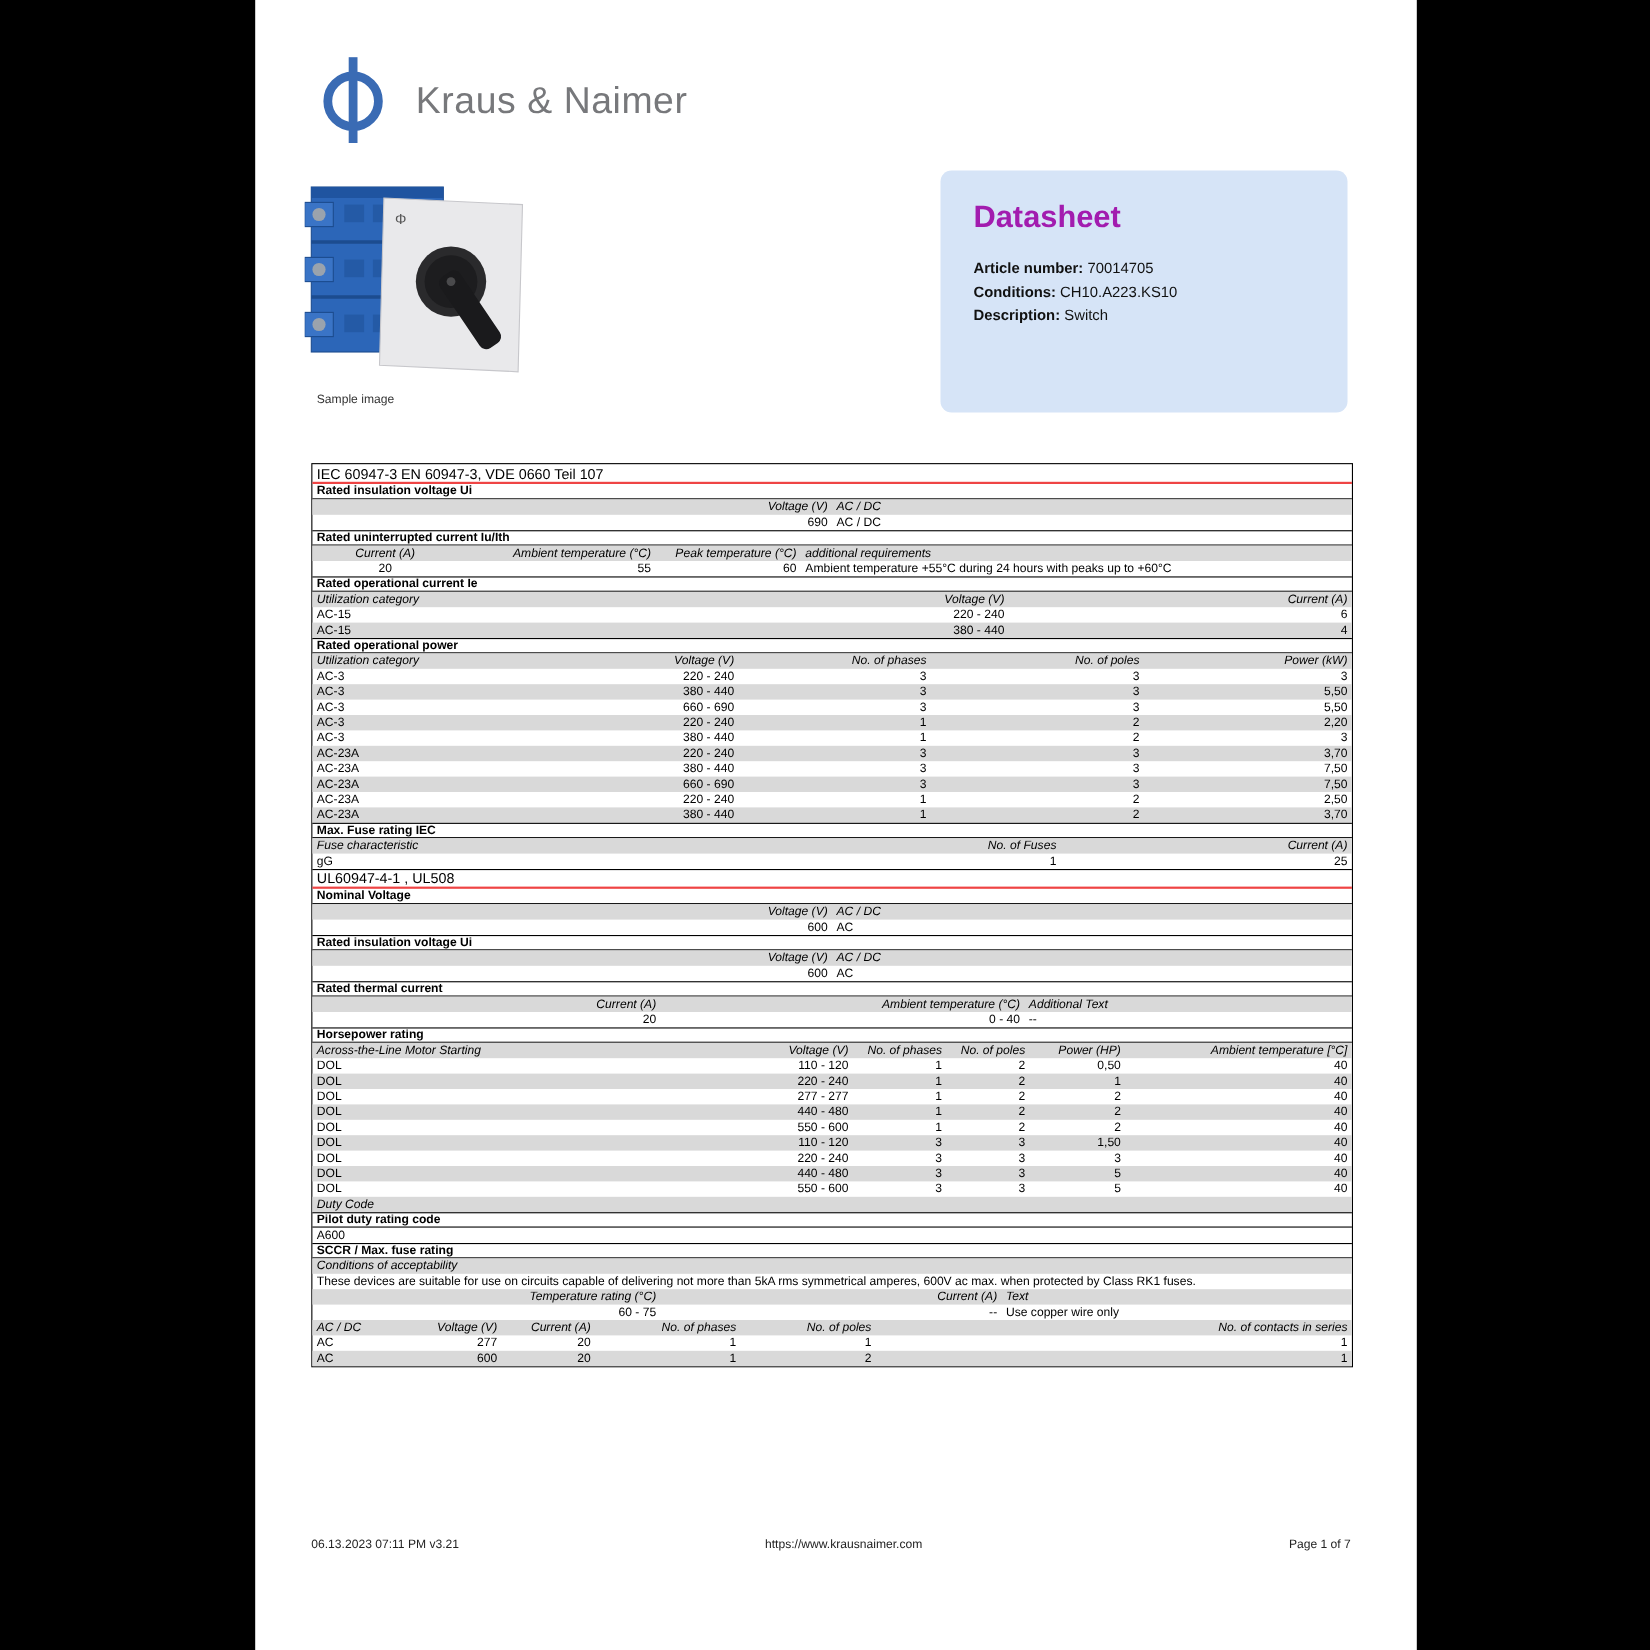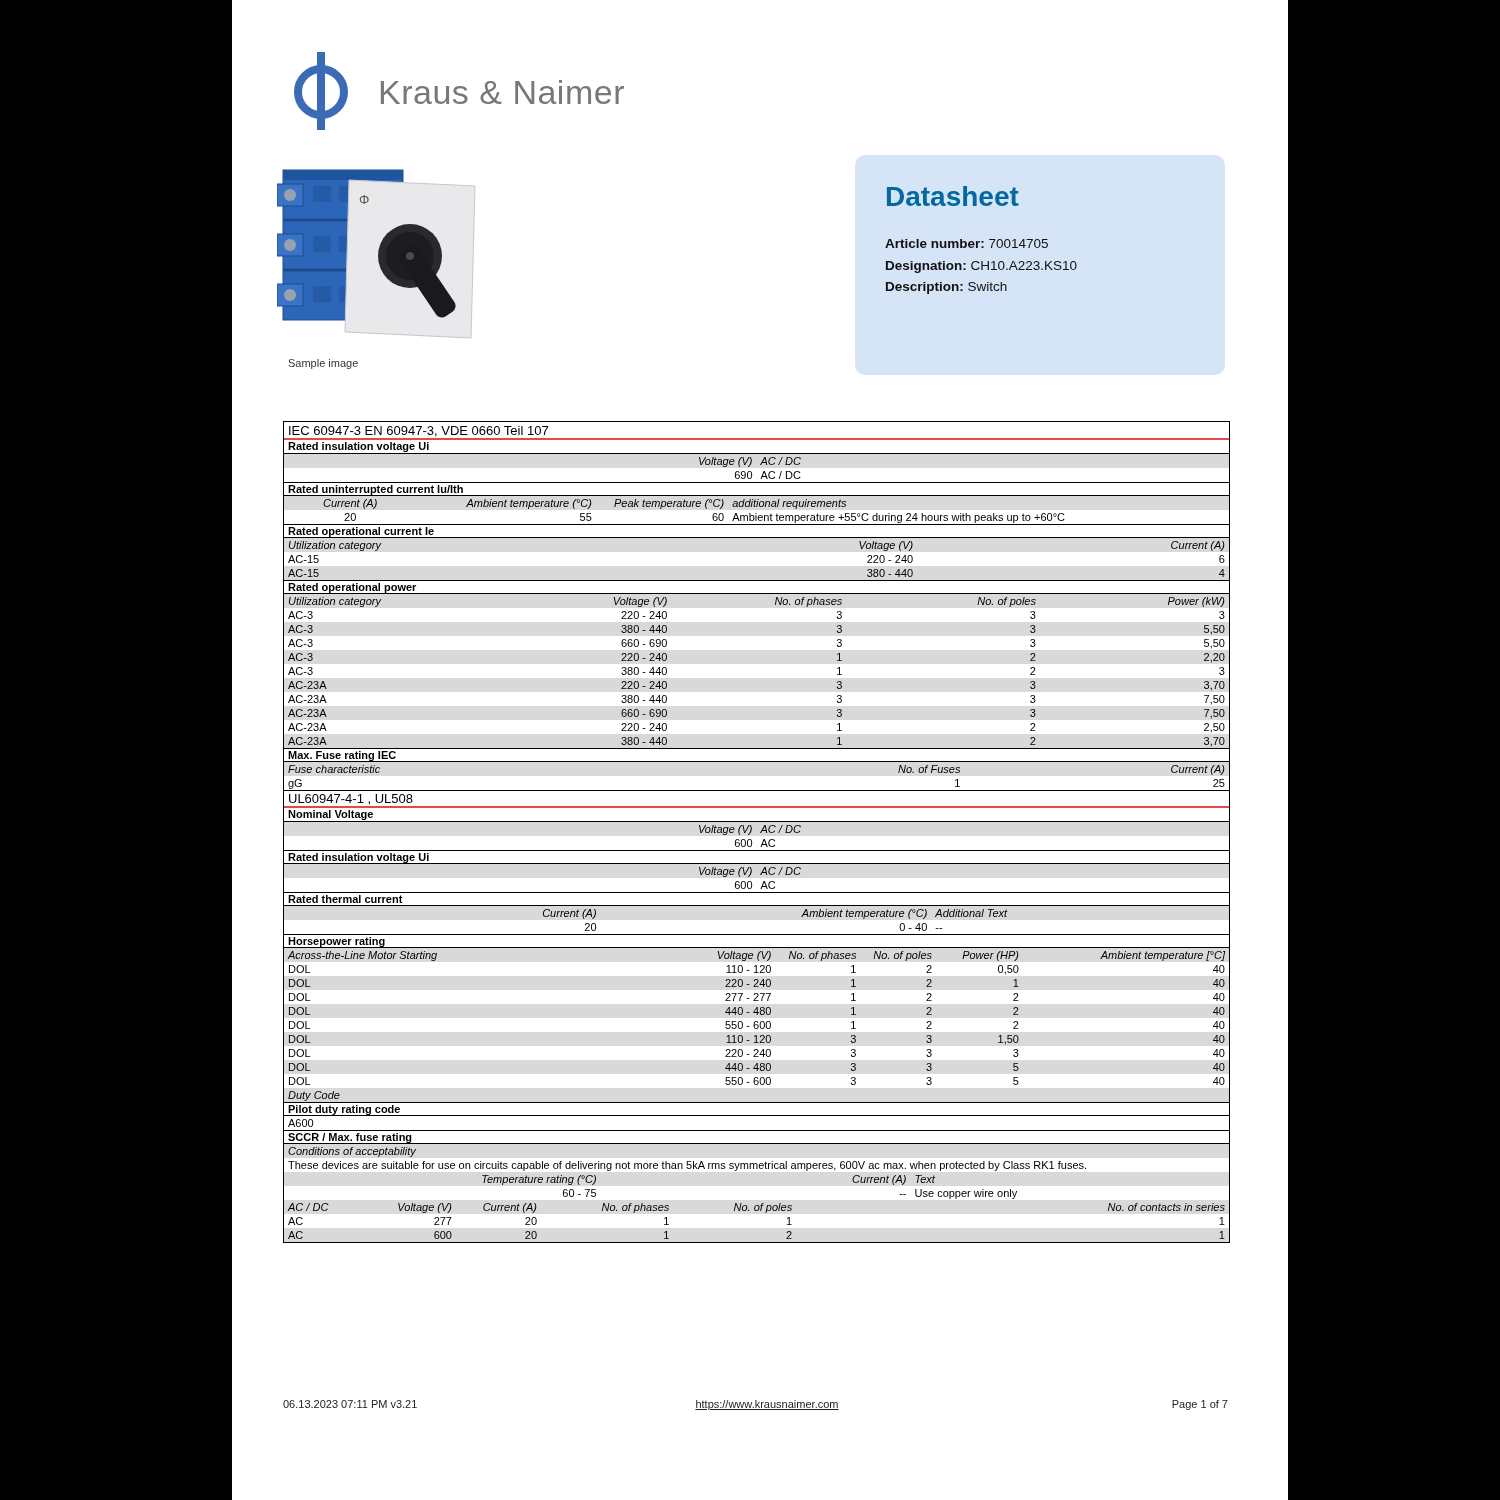--- a/index.html
+++ b/index.html
@@ -12,41 +12,41 @@
   .brand{position:absolute;left:50px;top:48px;display:flex;align-items:center;gap:18px;}
   .brand-name{font-size:34px;color:#77787b;letter-spacing:.5px;}
 
   
   .product{position:absolute;left:45px;top:160px;width:205px;height:192px;}
   .sample-caption{position:absolute;left:56px;top:357px;font-size:11px;color:#333;}
 
   
   .dsbox{position:absolute;left:623px;top:155px;width:370px;height:220px;background:#d6e4f7;
          border-radius:10px;box-sizing:border-box;padding:26px 30px;}
-  .dsbox h1{margin:0 0 20px 0;font-size:28px;color:#0369a1;}
+  .dsbox h1{margin:0 0 20px 0;font-size:28px;color:#a21caf;}
   .dsline{font-size:13.5px;color:#111;line-height:1.6;}
   .dsline b{font-weight:700;}
 
   
   #spec-table{position:absolute;left:51px;top:421px;width:945px;border:1px solid #000;background:#fff;}
   .trow{display:flex;align-items:center;height:14px;font-size:11px;line-height:1;box-sizing:border-box;color:#000;}
   .trow.big{height:18px;font-size:13px;font-weight:400;border-top:1px solid #000;border-bottom:2px solid #ef4444;}
   .trow.big:first-child{border-top:none;}
   .trow.title{font-weight:700;border-top:1px solid #000;border-bottom:1px solid #000;}
   .trow.big + .trow.title{border-top:none;}
   .trow.head{background:#d9d9d9;font-style:italic;}
   .trow.shade{background:#d9d9d9;}
   .cell{box-sizing:border-box;padding:0 4px;white-space:nowrap;overflow:hidden;display:block;}
   .a-l{text-align:left}.a-r{text-align:right}.a-c{text-align:center}
   .trow.title .cell, .trow.big .cell{width:100%;text-align:left;}
 
   
   .footer{position:absolute;left:51px;top:1398px;width:945px;height:16px;font-size:11px;color:#222;}
   .footer .f-left{position:absolute;left:0;}
-  .footer .f-center{position:absolute;left:50%;transform:translateX(-42%);text-decoration:underline;}
+  .footer .f-center{position:absolute;left:50%;transform:translateX(-42%);}
   .footer .f-right{position:absolute;right:0;}
 </style>
 </head>
 <body>
 
 <div id="canvas">
   <div class="page">
 
     <div class="brand">
       <span>
@@ -85,21 +85,21 @@
         <circle cx="133" cy="96" r="24" fill="#1d1d1f"></circle>
         <rect x="122" y="88" width="22" height="78" rx="7" fill="#1a1a1c" transform="rotate(-34 133 96)"></rect>
         <circle cx="133" cy="96" r="4" fill="#4a4a4c"></circle>
       </svg>
     </div>
     <div class="sample-caption">Sample image</div>
 
     <div class="dsbox">
       <h1>Datasheet</h1>
       <div class="dsline"><b>Article number:</b><span> 70014705</span></div>
-      <div class="dsline"><b>Designation:</b><span> CH10.A223.KS10</span></div>
+      <div class="dsline"><b>Conditions:</b><span> CH10.A223.KS10</span></div>
       <div class="dsline"><b>Description:</b><span> Switch</span></div>
     </div>
 
     <div id="spec-table">
         <div class="trow big">
           <span class="cell a-l" style="width: 100%;">IEC 60947-3 EN 60947-3, VDE 0660 Teil 107</span>
         </div>
         <div class="trow title">
           <span class="cell a-l" style="width: 100%;">Rated insulation voltage Ui</span>
         </div>

